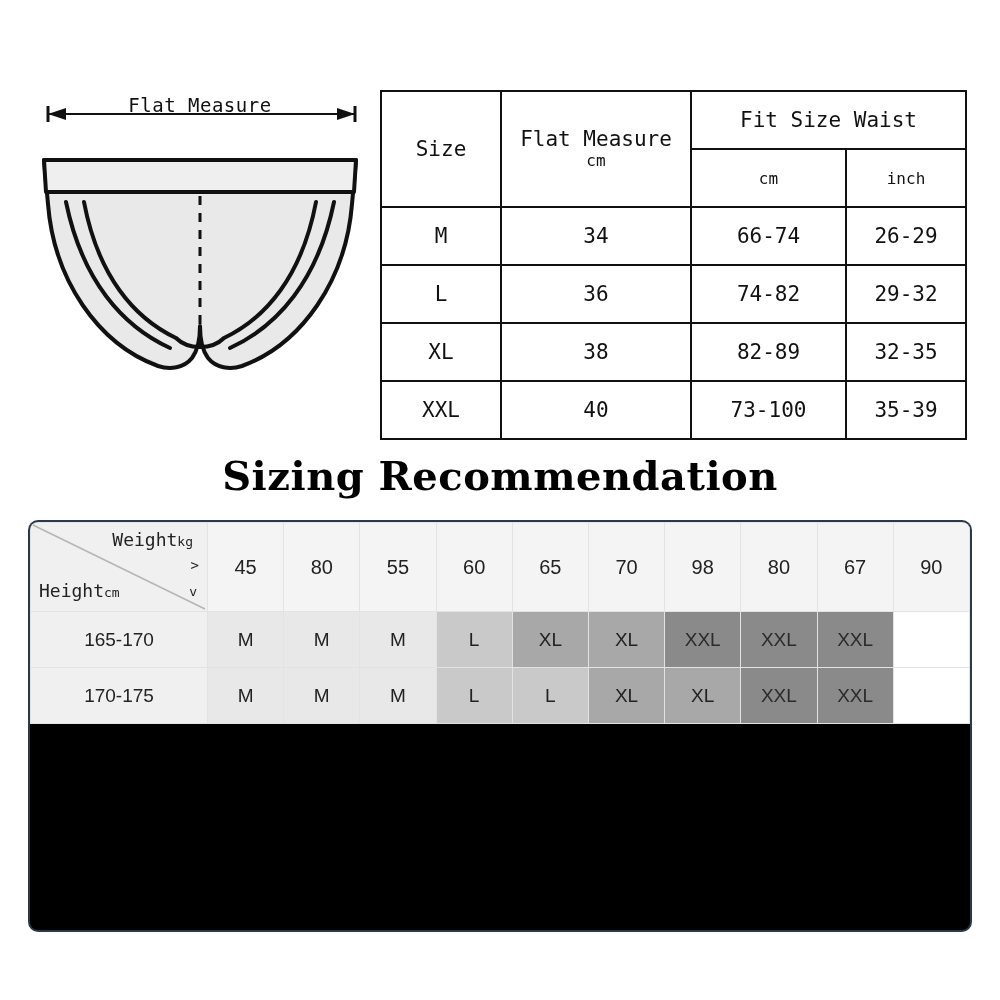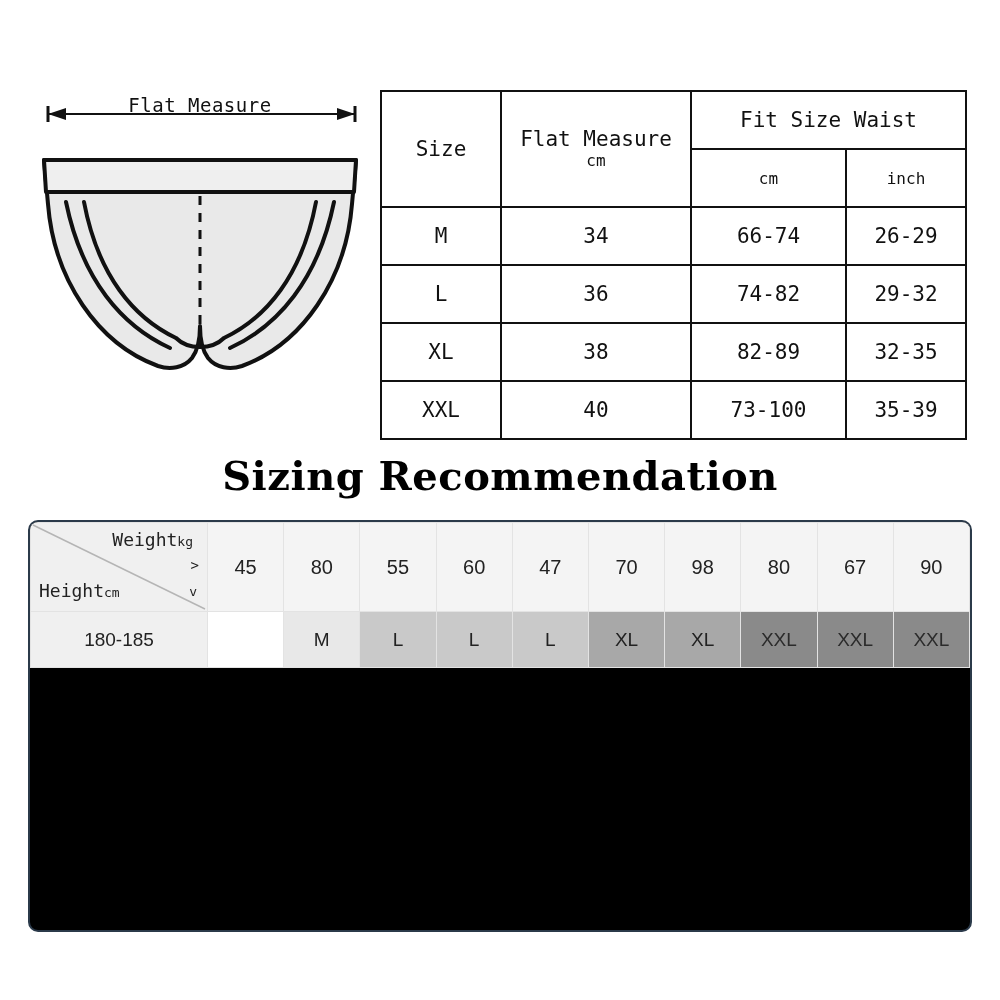--- a/index.html
+++ b/index.html
@@ -293,35 +293,48 @@
             </svg>
             <span class="corner-weight">Weight<span class="unit">kg</span></span>
             <span class="corner-gt">&gt;</span>
             <span class="corner-height">Height<span class="unit">cm</span></span>
             <span class="corner-v">v</span>
           </td>
           <td class="weight-head">45</td>
           <td class="weight-head">80</td>
           <td class="weight-head">55</td>
           <td class="weight-head">60</td>
-          <td class="weight-head">47</td>
+          <td class="weight-head">65</td>
           <td class="weight-head">70</td>
           <td class="weight-head">98</td>
           <td class="weight-head">80</td>
           <td class="weight-head">67</td>
           <td class="weight-head">90</td>
         </tr>
         <tr>
-          <td class="height-head">180-185</td>
+          <td class="height-head">165-170</td>
+          <td style="background: rgb(232, 232, 232);">M</td>
+          <td style="background: rgb(232, 232, 232);">M</td>
+          <td style="background: rgb(232, 232, 232);">M</td>
+          <td style="background: rgb(201, 201, 201);">L</td>
+          <td style="background: rgb(168, 168, 168);">XL</td>
+          <td style="background: rgb(168, 168, 168);">XL</td>
+          <td style="background: rgb(138, 138, 138); color: rgb(43, 43, 43);">XXL</td>
+          <td style="background: rgb(138, 138, 138); color: rgb(43, 43, 43);">XXL</td>
+          <td style="background: rgb(138, 138, 138); color: rgb(43, 43, 43);">XXL</td>
           <td style="background: rgb(255, 255, 255);"></td>
-          <td style="background: rgb(232, 232, 232);">M</td>
-          <td style="background: rgb(201, 201, 201);">L</td>
+        </tr>
+        <tr>
+          <td class="height-head">170-175</td>
+          <td style="background: rgb(232, 232, 232);">M</td>
+          <td style="background: rgb(232, 232, 232);">M</td>
+          <td style="background: rgb(232, 232, 232);">M</td>
           <td style="background: rgb(201, 201, 201);">L</td>
           <td style="background: rgb(201, 201, 201);">L</td>
           <td style="background: rgb(168, 168, 168);">XL</td>
           <td style="background: rgb(168, 168, 168);">XL</td>
           <td style="background: rgb(138, 138, 138); color: rgb(43, 43, 43);">XXL</td>
           <td style="background: rgb(138, 138, 138); color: rgb(43, 43, 43);">XXL</td>
-          <td style="background: rgb(138, 138, 138); color: rgb(43, 43, 43);">XXL</td>
+          <td style="background: rgb(255, 255, 255);"></td>
         </tr>
       </tbody>
   </table>
 </div>
 
 </body></html>

